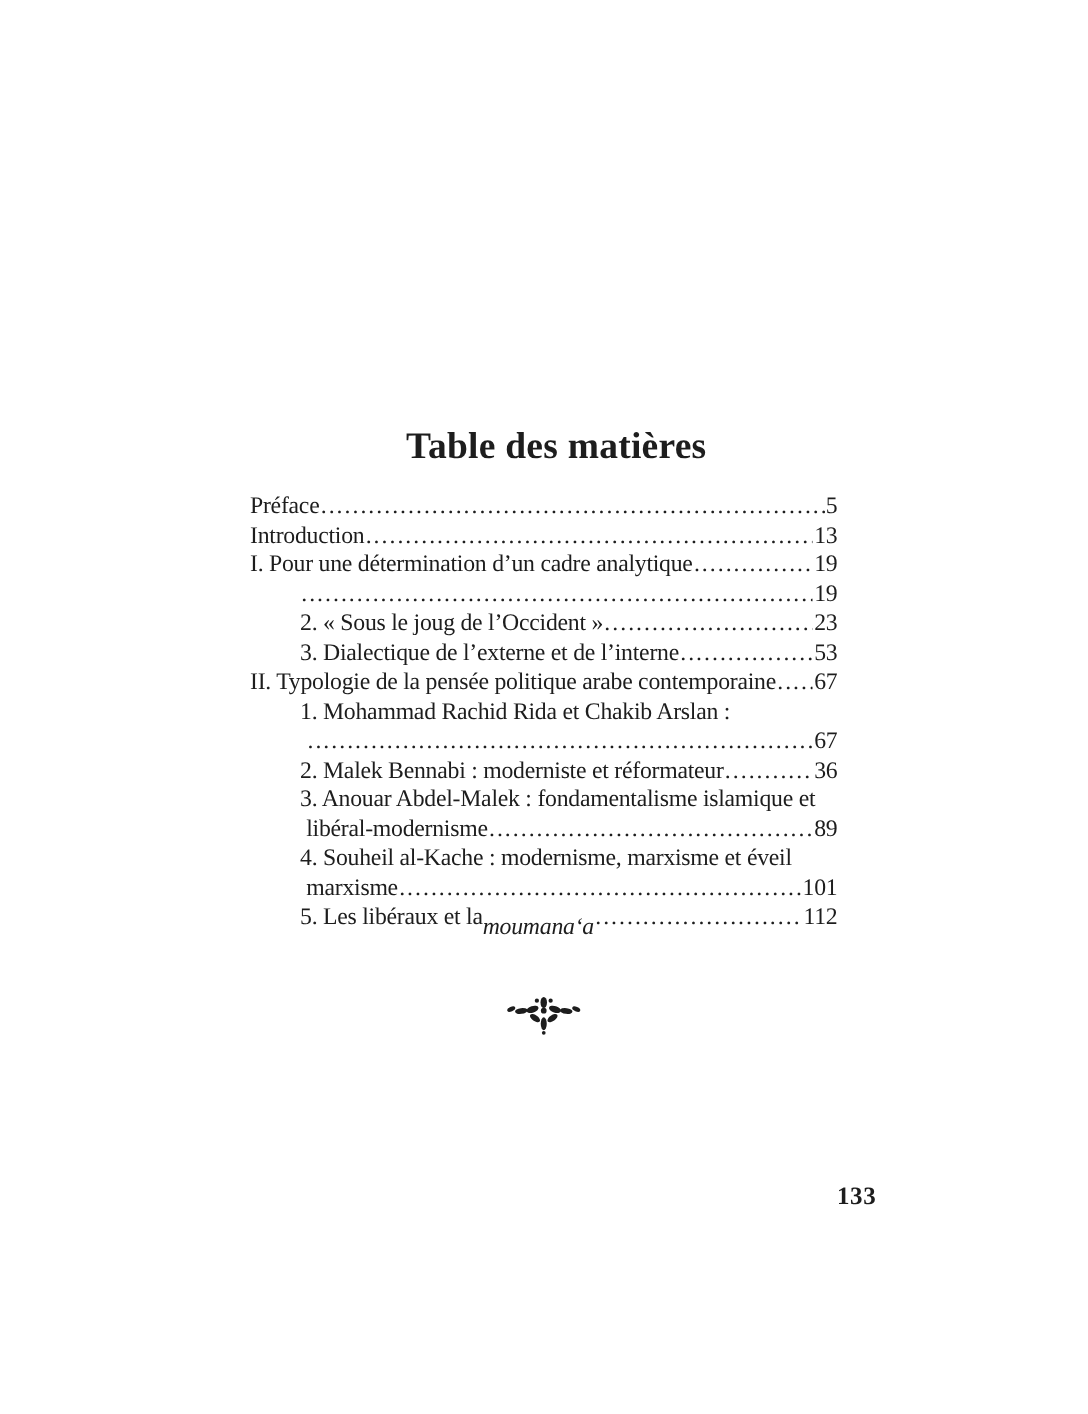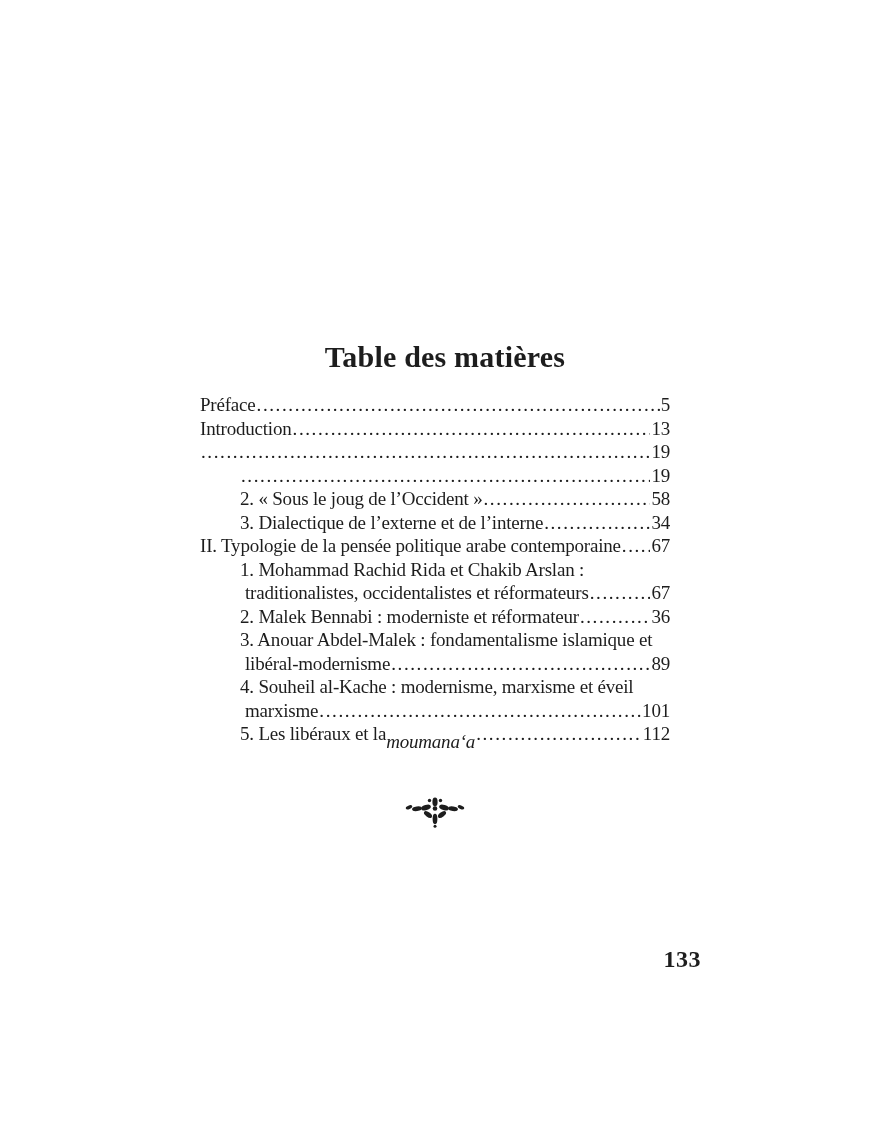--- a/index.html
+++ b/index.html
@@ -60,21 +60,21 @@
     position: absolute;
     left: 405px;
     top: 795px;
     width: 60px;
     height: 34px;
   }
   .folio {
     position: absolute;
     top: 946px;
     right: 169px;
-    font-size: 24px;
+    font-size: 20px;
     font-weight: bold;
     letter-spacing: 0.5px;
   }
 </style>
 </head>
 <body>
 
 <h1 class="page-title">Table des matières</h1>
 
 <div class="toc">
@@ -82,47 +82,47 @@
       <span class="t">Préface</span>
       <span class="dots"></span>
       <span class="pg">5</span>
     </div>
   <div class="row main">
       <span class="t">Introduction</span>
       <span class="dots"></span>
       <span class="pg">13</span>
     </div>
   <div class="row main">
+      <span class="t">I. Pour une détermination d’un cadre analytique</span>
       <span class="dots"></span>
       <span class="pg">19</span>
     </div>
   <div class="row sub">
       <span class="dots"></span>
       <span class="pg">19</span>
     </div>
   <div class="row sub">
       <span class="t">2. « Sous le joug de l’Occident »</span>
       <span class="dots"></span>
-      <span class="pg">58</span>
+      <span class="pg">23</span>
     </div>
   <div class="row sub">
       <span class="t">3. Dialectique de l’externe et de l’interne</span>
       <span class="dots"></span>
-      <span class="pg">34</span>
+      <span class="pg">53</span>
     </div>
   <div class="row main">
       <span class="t">II. Typologie de la pensée politique arabe contemporaine</span>
       <span class="dots"></span>
       <span class="pg">67</span>
     </div>
   <div class="row sub">
       <span class="t">1. Mohammad Rachid Rida et Chakib Arslan :</span>
     </div>
   <div class="row cont">
-      <span class="t">traditionalistes, occidentalistes et réformateurs</span>
       <span class="dots"></span>
       <span class="pg">67</span>
     </div>
   <div class="row sub">
       <span class="t">2. Malek Bennabi : moderniste et réformateur</span>
       <span class="dots"></span>
       <span class="pg">36</span>
     </div>
   <div class="row sub">
       <span class="t">3. Anouar Abdel-Malek : fondamentalisme islamique et</span>

